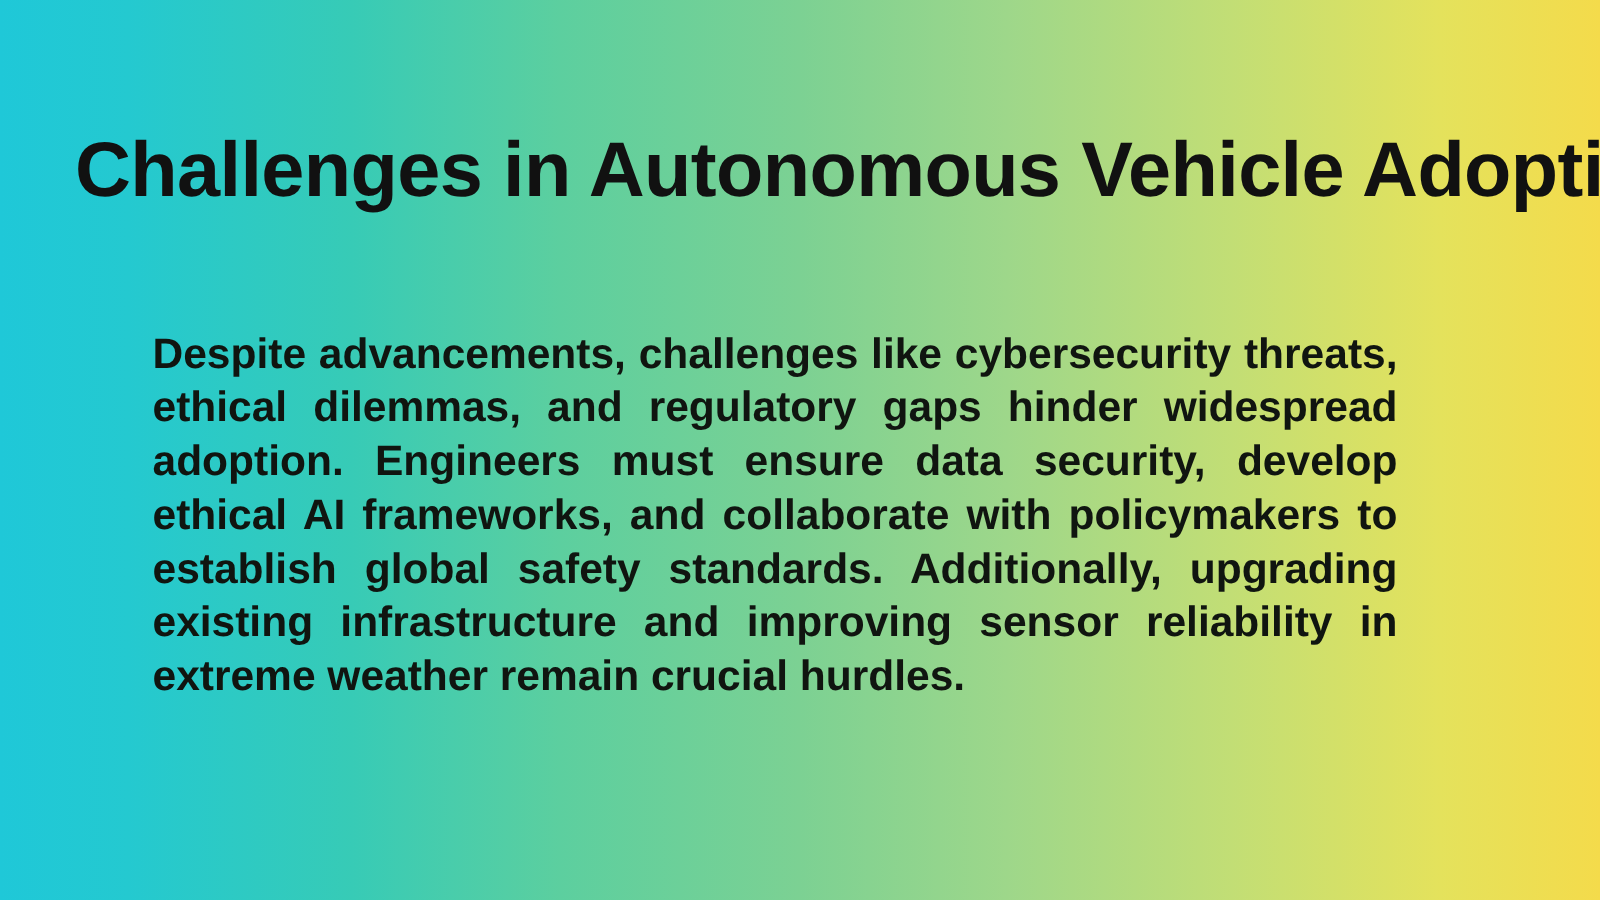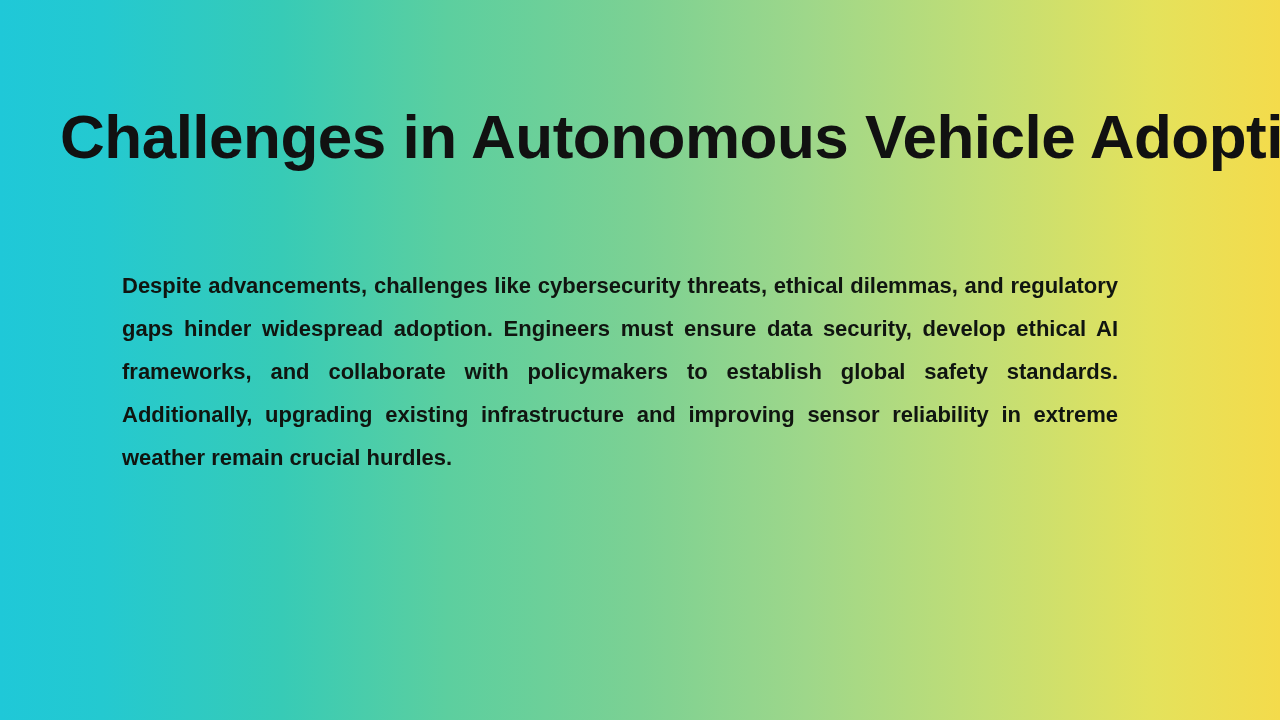--- a/index.html
+++ b/index.html
@@ -38,23 +38,23 @@
     font-size: 62px;
     line-height: 1.08;
     font-weight: 700;
     letter-spacing: -0.5px;
     color: #111111;
     white-space: nowrap;
   }
   #slide-body {
     position: absolute;
     left: 122px;
-    top: 242px;
+    top: 228px;
     width: 996px;
-    font-size: 22px;
+    font-size: 34px;
     line-height: 43px;
     font-weight: 700;
     color: #101510;
     text-align: justify;
     text-justify: inter-word;
     -webkit-hyphens: none;
     hyphens: none;
   }
 </style>
 </head>

